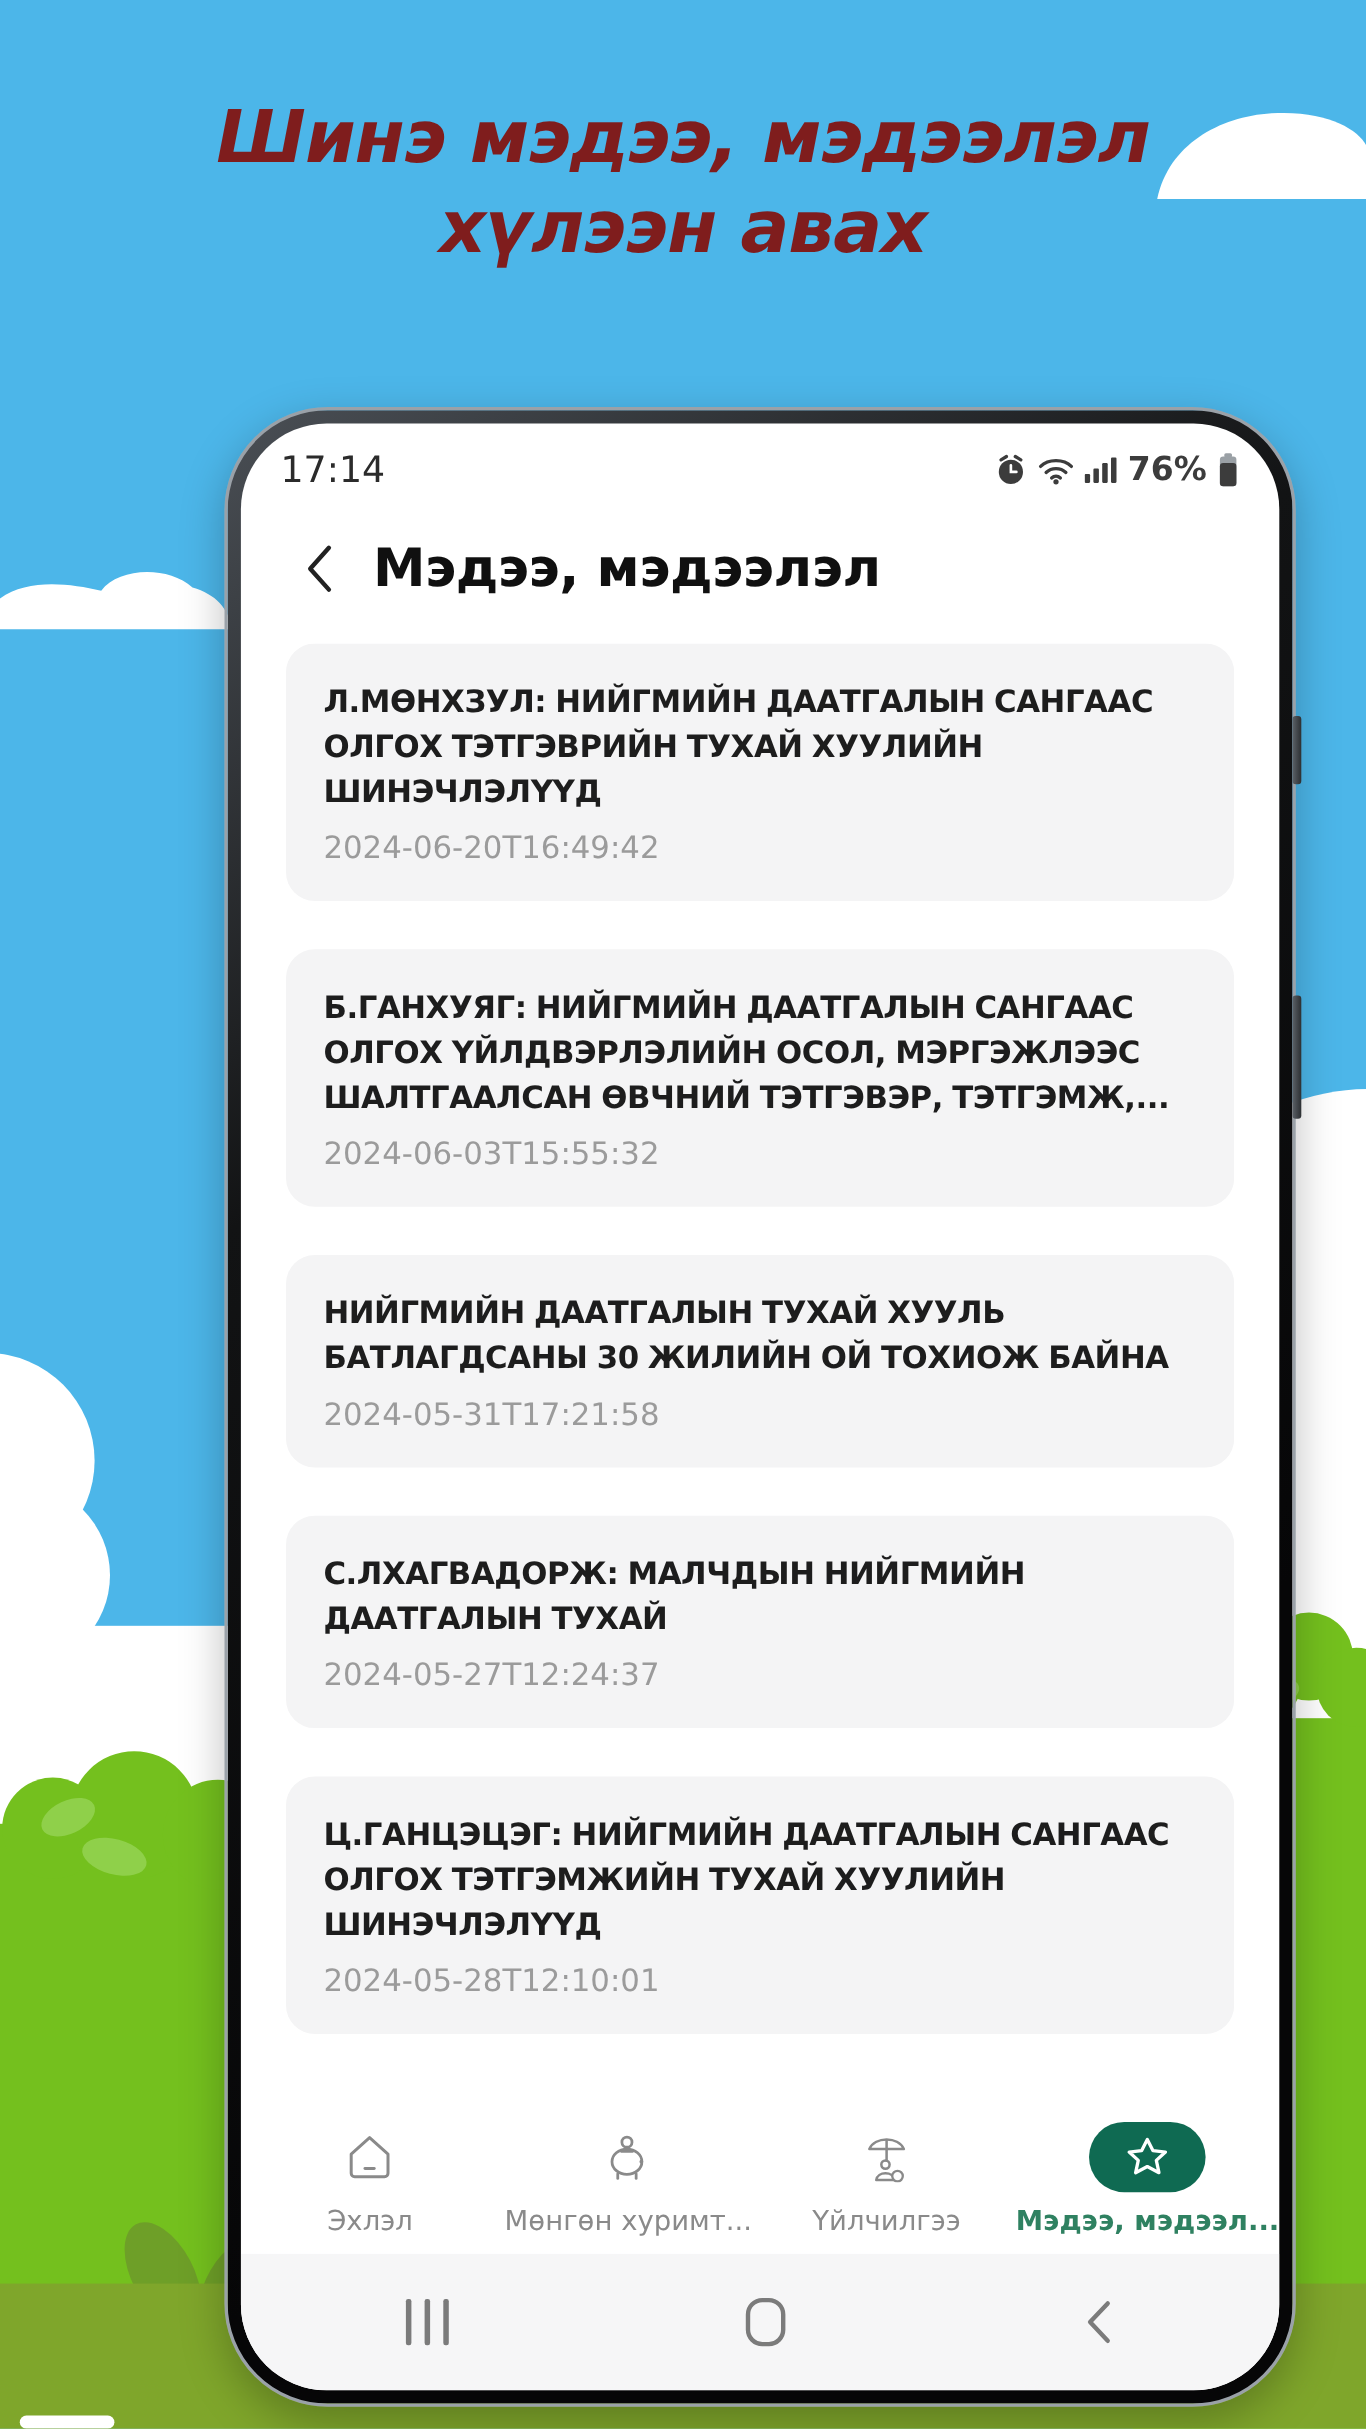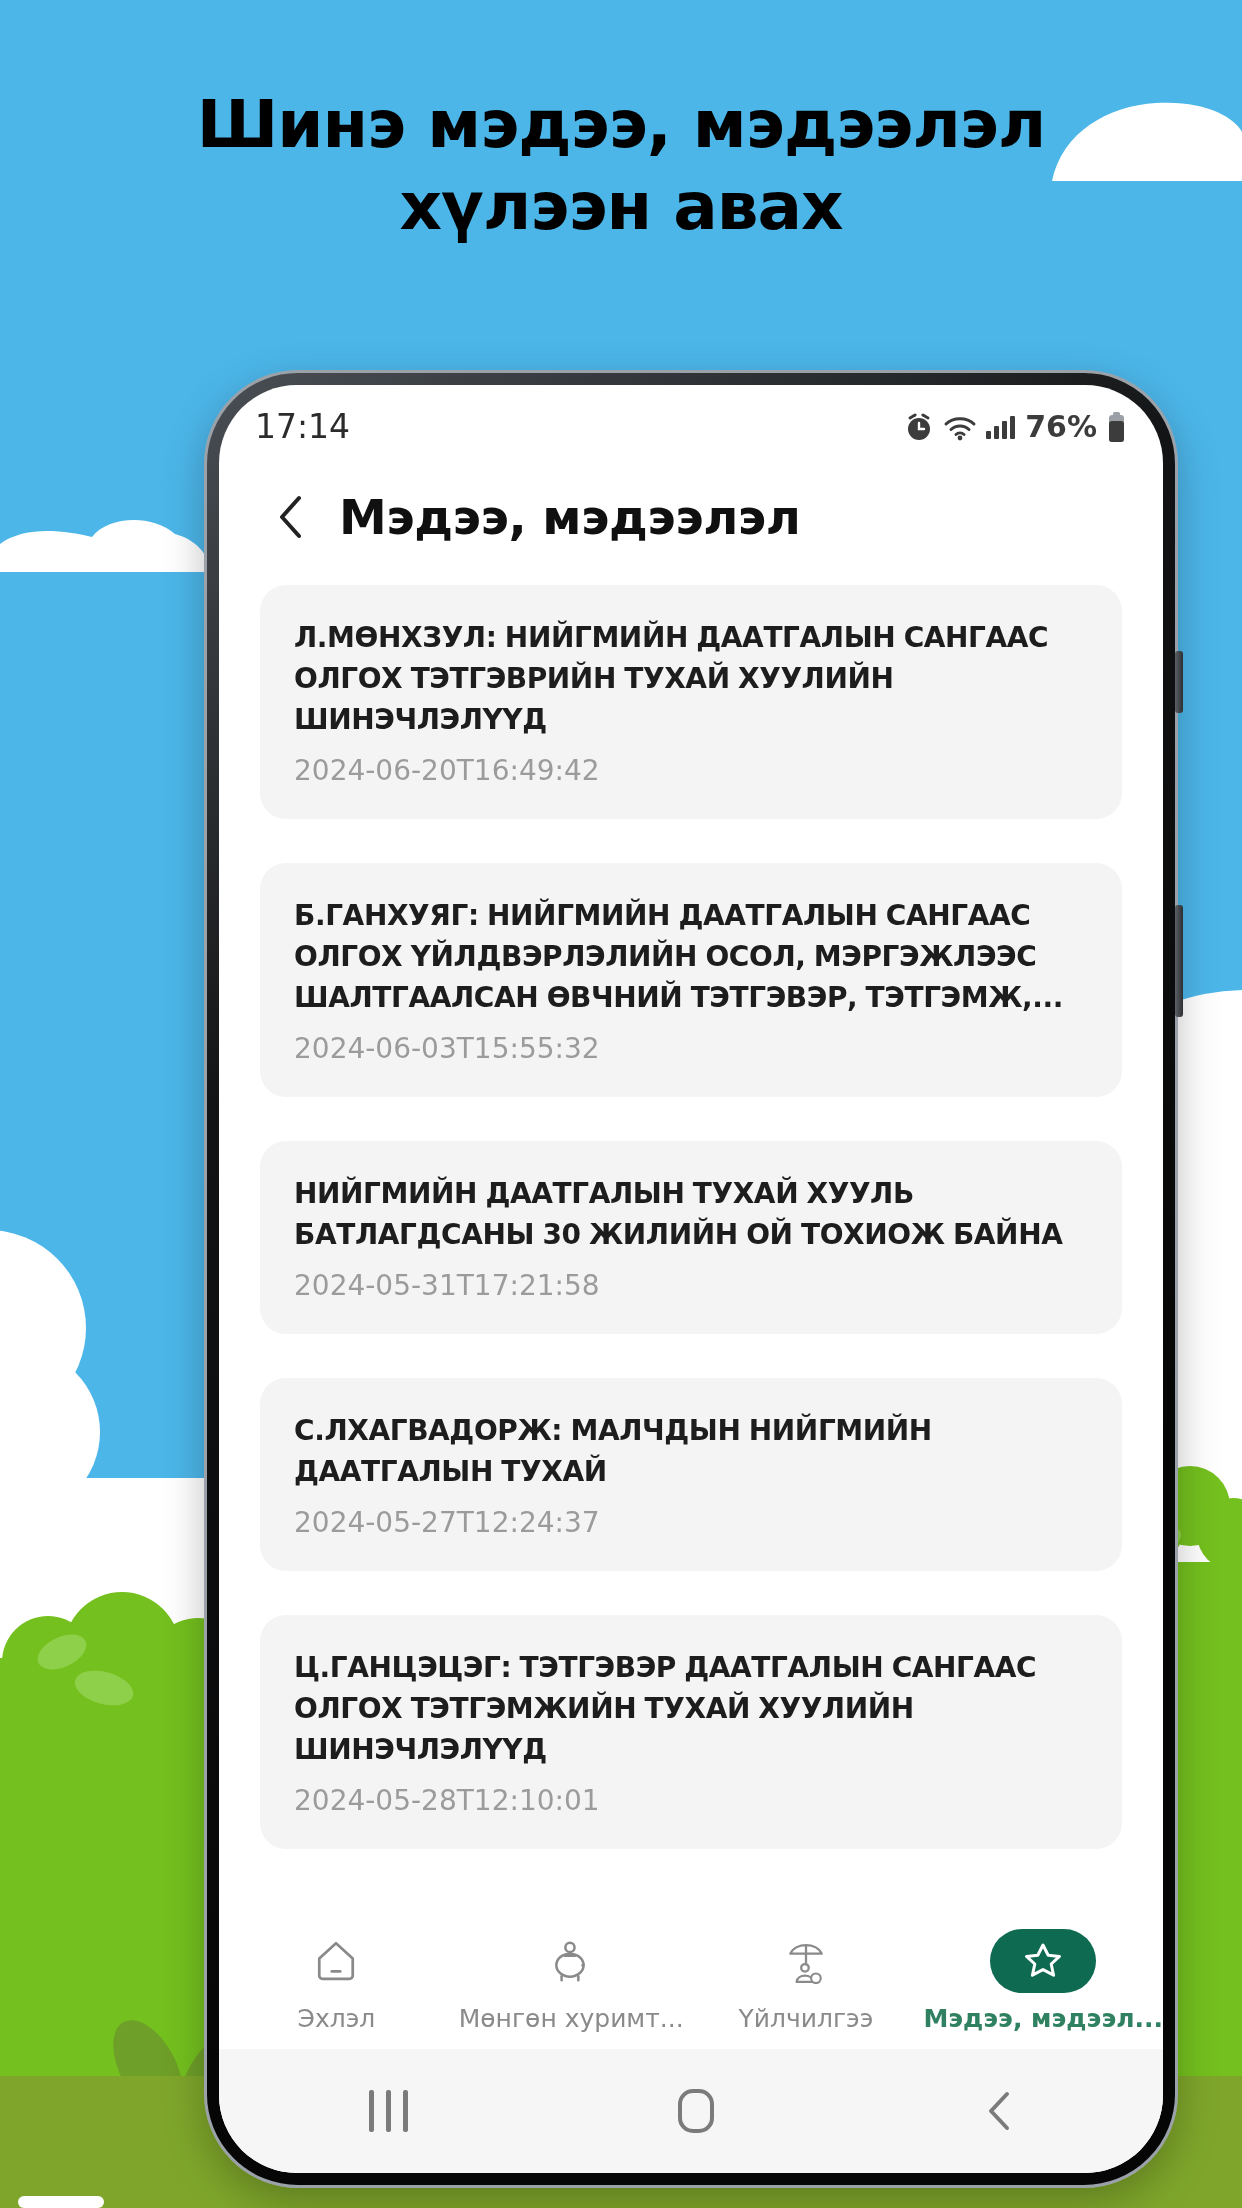--- a/index.html
+++ b/index.html
@@ -1,21 +1,21 @@
 <!DOCTYPE html>
 <html><head>
 <meta charset="utf-8">
 <style>
   html,body{margin:0;padding:0;background:#222;}
   .stage{position:relative;width:1242px;height:2208px;overflow:hidden;
          font-family:"DejaVu Sans","Liberation Sans",sans-serif;background:#4CB6E9;}
   .bg{position:absolute;inset:0;z-index:0;}
   
   .hero{position:absolute;top:84px;left:0;width:100%;text-align:center;z-index:1;
-        font-size:66px;line-height:1.24;font-weight:700;color:#000000;letter-spacing:-1px;}
+        font-size:66px;line-height:1.24;font-weight:700;color:#7f1d1d;letter-spacing:-1px;font-style:italic;}
   
   .phone{position:absolute;left:204px;top:370px;width:974px;height:1818px;z-index:2;
          border-radius:94px;background:linear-gradient(145deg,#4a4f55,#121314 30%,#060607 70%);
          border:3px solid #9aa1a8;box-sizing:border-box;box-shadow:0 14px 40px rgba(0,0,0,.25);}
   .side-btn{position:absolute;right:-8px;width:8px;background:linear-gradient(90deg,#5b6167,#2c2f32);
             border-radius:3px;}
   .side-btn.b1{top:278px;height:62px;}
   .side-btn.b2{top:532px;height:112px;}
   .screen{position:absolute;inset:12px;border-radius:78px;background:#ffffff;overflow:hidden;}
   
@@ -154,21 +154,21 @@
         </div>
         <div class="card">
           <div class="card-title">НИЙГМИЙН ДААТГАЛЫН ТУХАЙ ХУУЛЬ БАТЛАГДСАНЫ 30 ЖИЛИЙН ОЙ ТОХИОЖ БАЙНА</div>
           <div class="card-date">2024-05-31T17:21:58</div>
         </div>
         <div class="card">
           <div class="card-title">С.ЛХАГВАДОРЖ: МАЛЧДЫН НИЙГМИЙН ДААТГАЛЫН ТУХАЙ</div>
           <div class="card-date">2024-05-27T12:24:37</div>
         </div>
         <div class="card">
-          <div class="card-title">Ц.ГАНЦЭЦЭГ:  ТЭТГЭВЭР ДААТГАЛЫН САНГААС ОЛГОХ ТЭТГЭМЖИЙН ТУХАЙ ХУУЛИЙН ШИНЭЧЛЭЛҮҮД</div>
+          <div class="card-title">Ц.ГАНЦЭЦЭГ:  НИЙГМИЙН ДААТГАЛЫН САНГААС ОЛГОХ ТЭТГЭМЖИЙН ТУХАЙ ХУУЛИЙН ШИНЭЧЛЭЛҮҮД</div>
           <div class="card-date">2024-05-28T12:10:01</div>
         </div>
       </div>
 
       <div class="tabbar">
         <div class="tab">
           <div class="tab-iconslot">
             <span>
               <svg width="46" height="46" viewBox="0 0 44 44">
                 <path d="M22,5 L38,19.5 V36 a3,3 0 0 1 -3,3 H9 a3,3 0 0 1 -3,-3 V19.5 Z" stroke="#8a8a8a" stroke-width="2.6" fill="none" stroke-linejoin="round"></path>

